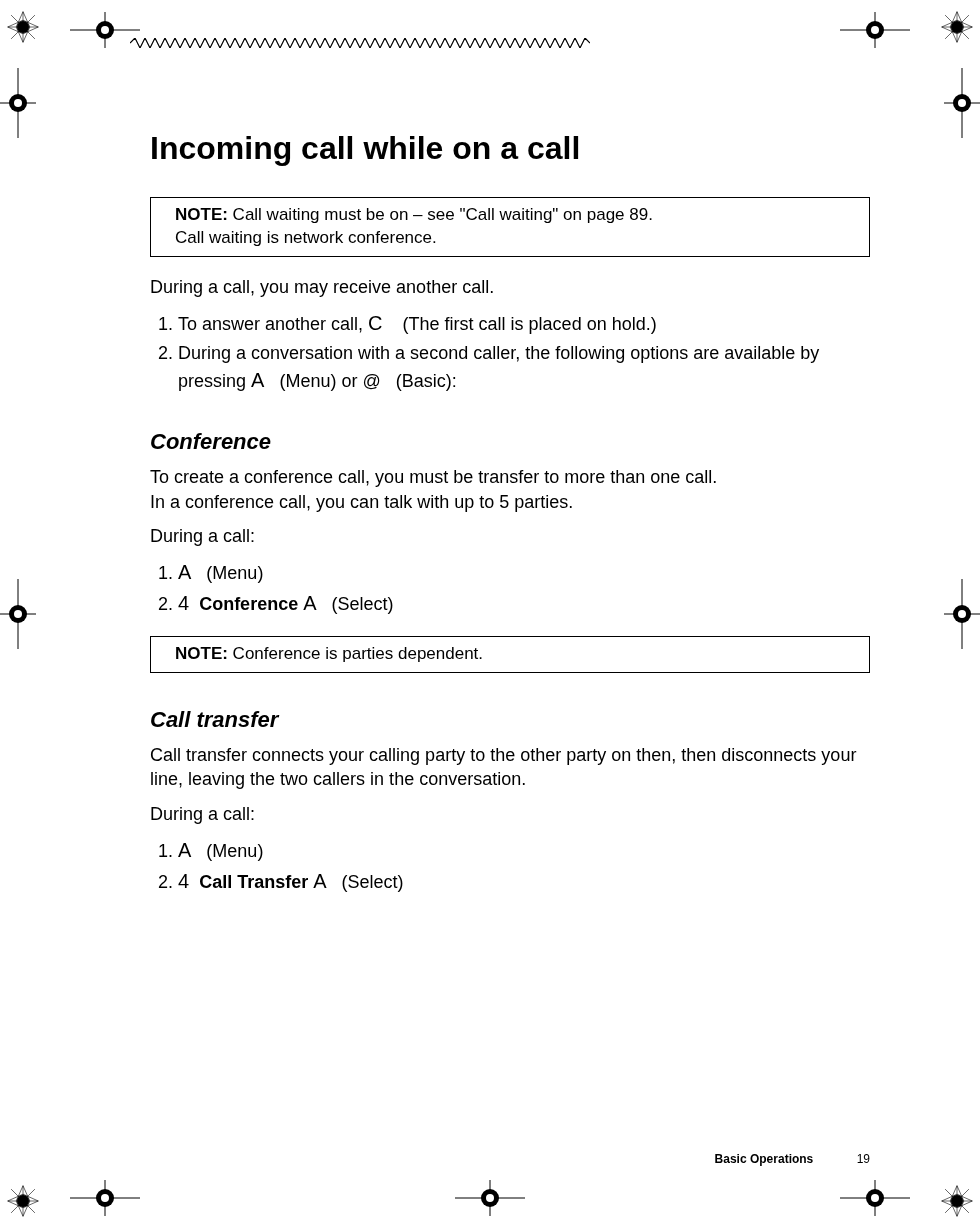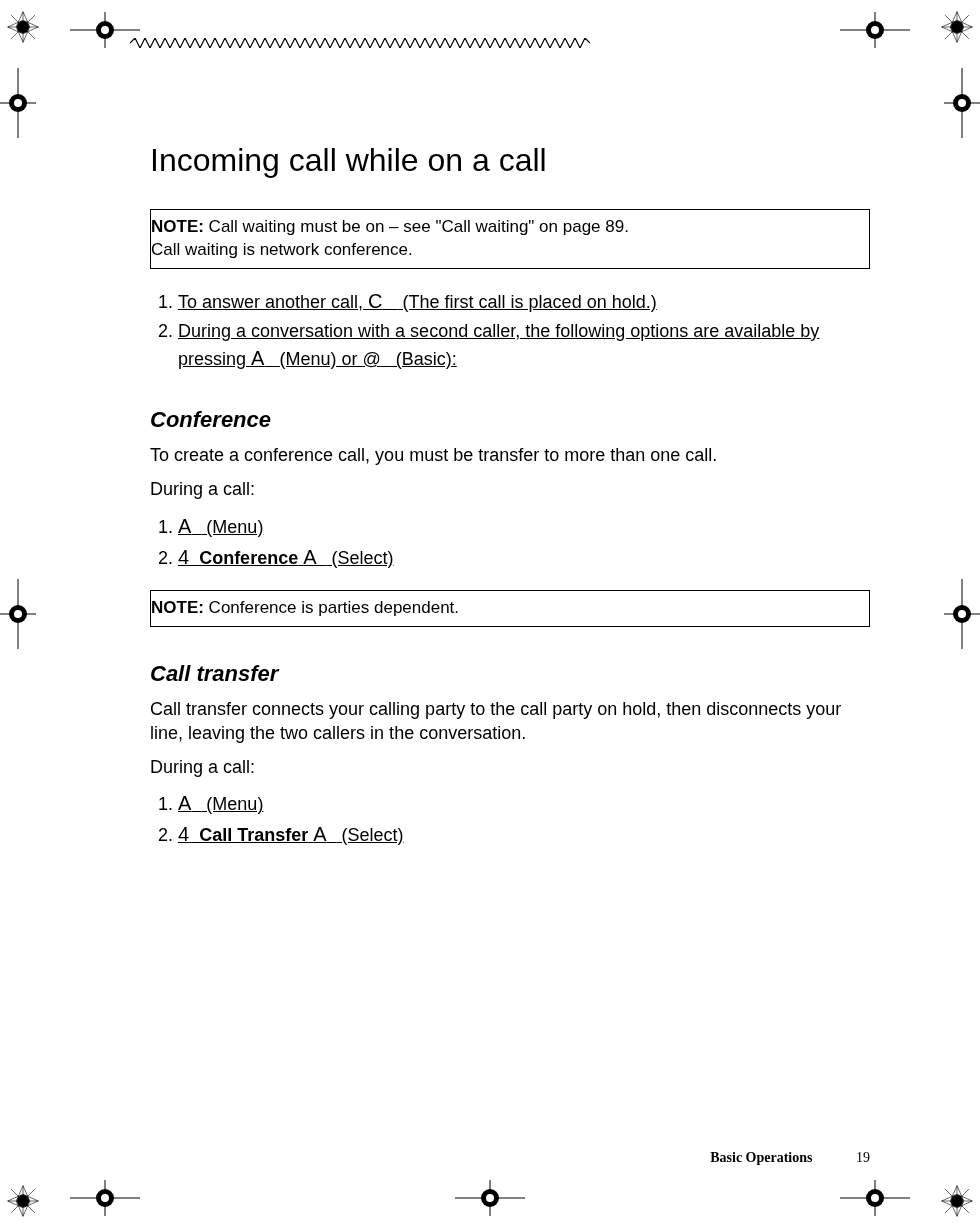--- a/index.html
+++ b/index.html
@@ -31,64 +31,63 @@
   
   .page {
     position: absolute;
     left: 150px;
     right: 110px;
     top: 130px;
     bottom: 90px;
   }
   .title {
     font-size: 32px;
-    font-weight: normal;
-    margin: 12px 0 30px 0;
+    font-weight: bold;
+    margin: 0 0 30px 0;
   }
   .note-box {
     border: 1px solid #000;
-    padding: 6px 0;
+    padding: 6px 24px;
     font-size: 17px;
     line-height: 1.35;
     margin: 12px 0 18px 0;
   }
   .note-box .lbl { font-weight: bold; }
   p.body {
     font-size: 18px;
     margin: 10px 0;
     line-height: 1.35;
   }
   ol.steps {
     font-size: 18px;
     line-height: 1.45;
     padding-left: 28px;
     margin: 6px 0 18px 0;
   }
-  ol.steps > li { margin-bottom: 2px; text-decoration: underline; }
+  ol.steps > li { margin-bottom: 2px; }
   .subline { display: block; }
   .key { font-family: Arial, Helvetica, sans-serif; }
   .keyC { font-size: 20px; }
   .keyA { font-size: 20px; }
   .keyAt { font-size: 18px; }
   .key4 { font-size: 20px; }
   .paren { }
   .subhead {
     font-size: 22px;
     font-style: italic;
     font-weight: bold;
     margin: 34px 0 6px 0;
   }
   .bold { font-weight: bold; }
 
   .footer {
     position: absolute;
     right: 110px;
     bottom: 62px;
-    font-size: 14px;
-    font-family: Liberation Serif, serif;
+    font-size: 12px;
   }
   .footer .chap { font-weight: bold; margin-right: 40px; }
 </style>
 </head>
 <body>
 
 <div class="mark-layer">
 
   <div class="zigzag">
     <svg viewBox="0 0 460 10" preserveAspectRatio="none">
@@ -250,48 +249,50 @@
 
 <div class="page">
 
   <h1 class="title">Incoming call while on a call</h1>
 
   <div class="note-box">
     <span class="lbl">NOTE:</span><span> Call waiting must be on – see "Call waiting" on page 89.</span><br>
     <span>Call waiting is network conference.</span>
   </div>
 
+  <p class="body">During a call, you may receive another call.</p>
 
   <ol class="steps">
     <li>
       <span>To answer another call, </span><span class="key keyC">C</span>&nbsp;&nbsp;&nbsp;<span class="paren"> (The first call is placed on hold.)</span>
     </li>
     <li>
       <span>During a conversation with a second caller, the following options are available by pressing </span><span class="key keyA">A</span>&nbsp;&nbsp;<span> (Menu) or </span><span class="key keyAt">@</span>&nbsp;&nbsp;<span> (Basic):</span>
     </li>
   </ol>
 
   <h2 class="subhead">Conference</h2>
   <p class="body" style="margin-bottom:0;">To create a conference call, you must be transfer to more than one call.</p>
+  <p class="body" style="margin-top:0;">In a conference call, you can talk with up to 5 parties.</p>
   <p class="body">During a call:</p>
   <ol class="steps">
     <li>
       <span class="key keyA">A</span>&nbsp;&nbsp;<span> (Menu)</span>
     </li>
     <li>
       <span class="key key4">4</span>&nbsp;&nbsp;<span class="bold">Conference</span> <span class="key keyA">A</span>&nbsp;&nbsp;<span> (Select)</span>
     </li>
   </ol>
 
   <div class="note-box">
     <span class="lbl">NOTE:</span><span> Conference is parties dependent.</span>
   </div>
 
   <h2 class="subhead">Call transfer</h2>
-  <p class="body">Call transfer connects your calling party to the call party on hold, then disconnects your line, leaving the two callers in the conversation.</p>
+  <p class="body">Call transfer connects your calling party to the other party on then, then disconnects your line, leaving the two callers in the conversation.</p>
   <p class="body">During a call:</p>
   <ol class="steps">
     <li>
       <span class="key keyA">A</span>&nbsp;&nbsp;<span> (Menu)</span>
     </li>
     <li>
       <span class="key key4">4</span>&nbsp;&nbsp;<span class="bold">Call Transfer</span> <span class="key keyA">A</span>&nbsp;&nbsp;<span> (Select)</span>
     </li>
   </ol>
 

